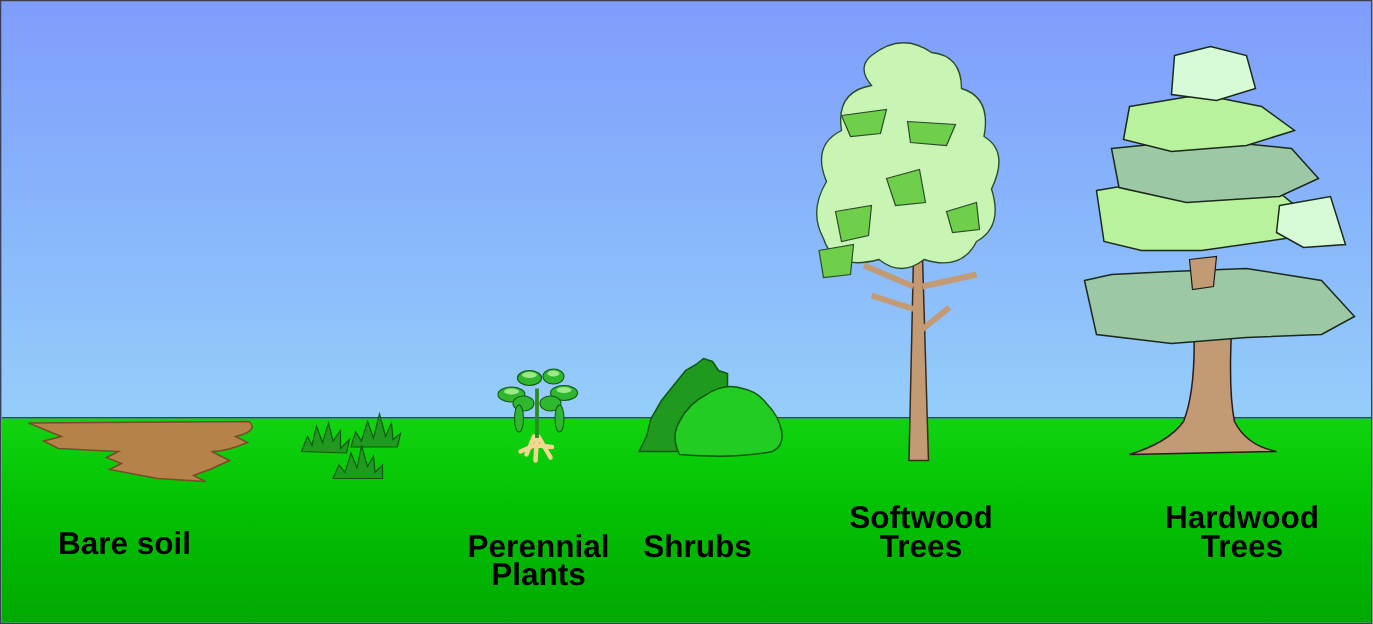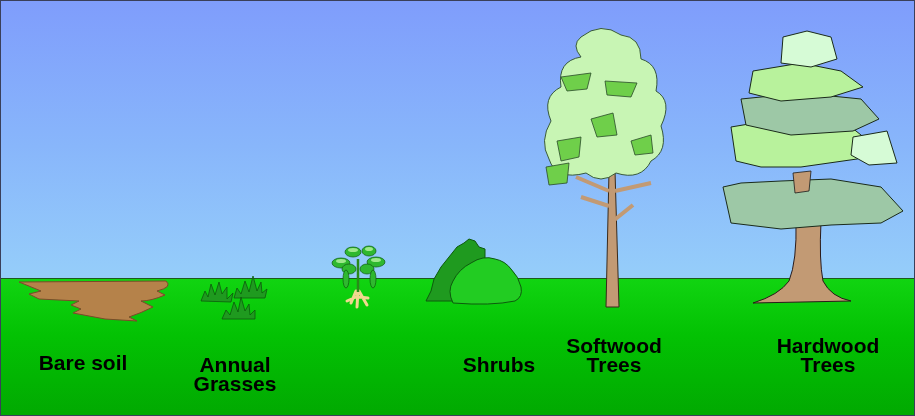--- a/index.html
+++ b/index.html
@@ -79,25 +79,25 @@
       <path d="M752,70 L800,62 L840,70 L862,86 L830,96 L780,100 L748,92 Z" fill="#b8f29c" stroke="#1a2a1a" stroke-width="1"></path>
       <path d="M782,36 L806,30 L830,36 L836,58 L810,66 L780,62 Z" fill="#d6fbd6" stroke="#1a2a1a" stroke-width="1"></path>
       <path d="M852,136 L886,130 L896,162 L868,164 L850,154 Z" fill="#d6fbd6" stroke="#1a2a1a" stroke-width="1"></path>
       <path d="M792,172 L810,170 L808,190 L794,192 Z" fill="#c29a74" stroke="#1a1a1a" stroke-width="0.8"></path>
     </g>
   </svg>
 
   <div class="label" style="left:82px;top:352px;">
     <div>Bare soil</div>
   </div>
-  <div class="label" style="left:234px;top:354px;">
-    <div>Annual</div>
-    <div>Grasses</div>
+  <div class="label" style="left:358px;top:354px;">
+    <div>Perennial</div>
+    <div>Plants</div>
   </div>
-  <div class="label" style="left:498px;top:354px;text-align:center;">
+  <div class="label" style="left:464px;top:354px;text-align:center;">
     <div>Shrubs</div>
   </div>
   <div class="label" style="left:613px;top:335px;">
     <div>Softwood</div>
     <div>Trees</div>
   </div>
   <div class="label" style="left:827px;top:335px;">
     <div>Hardwood</div>
     <div>Trees</div>
   </div>

